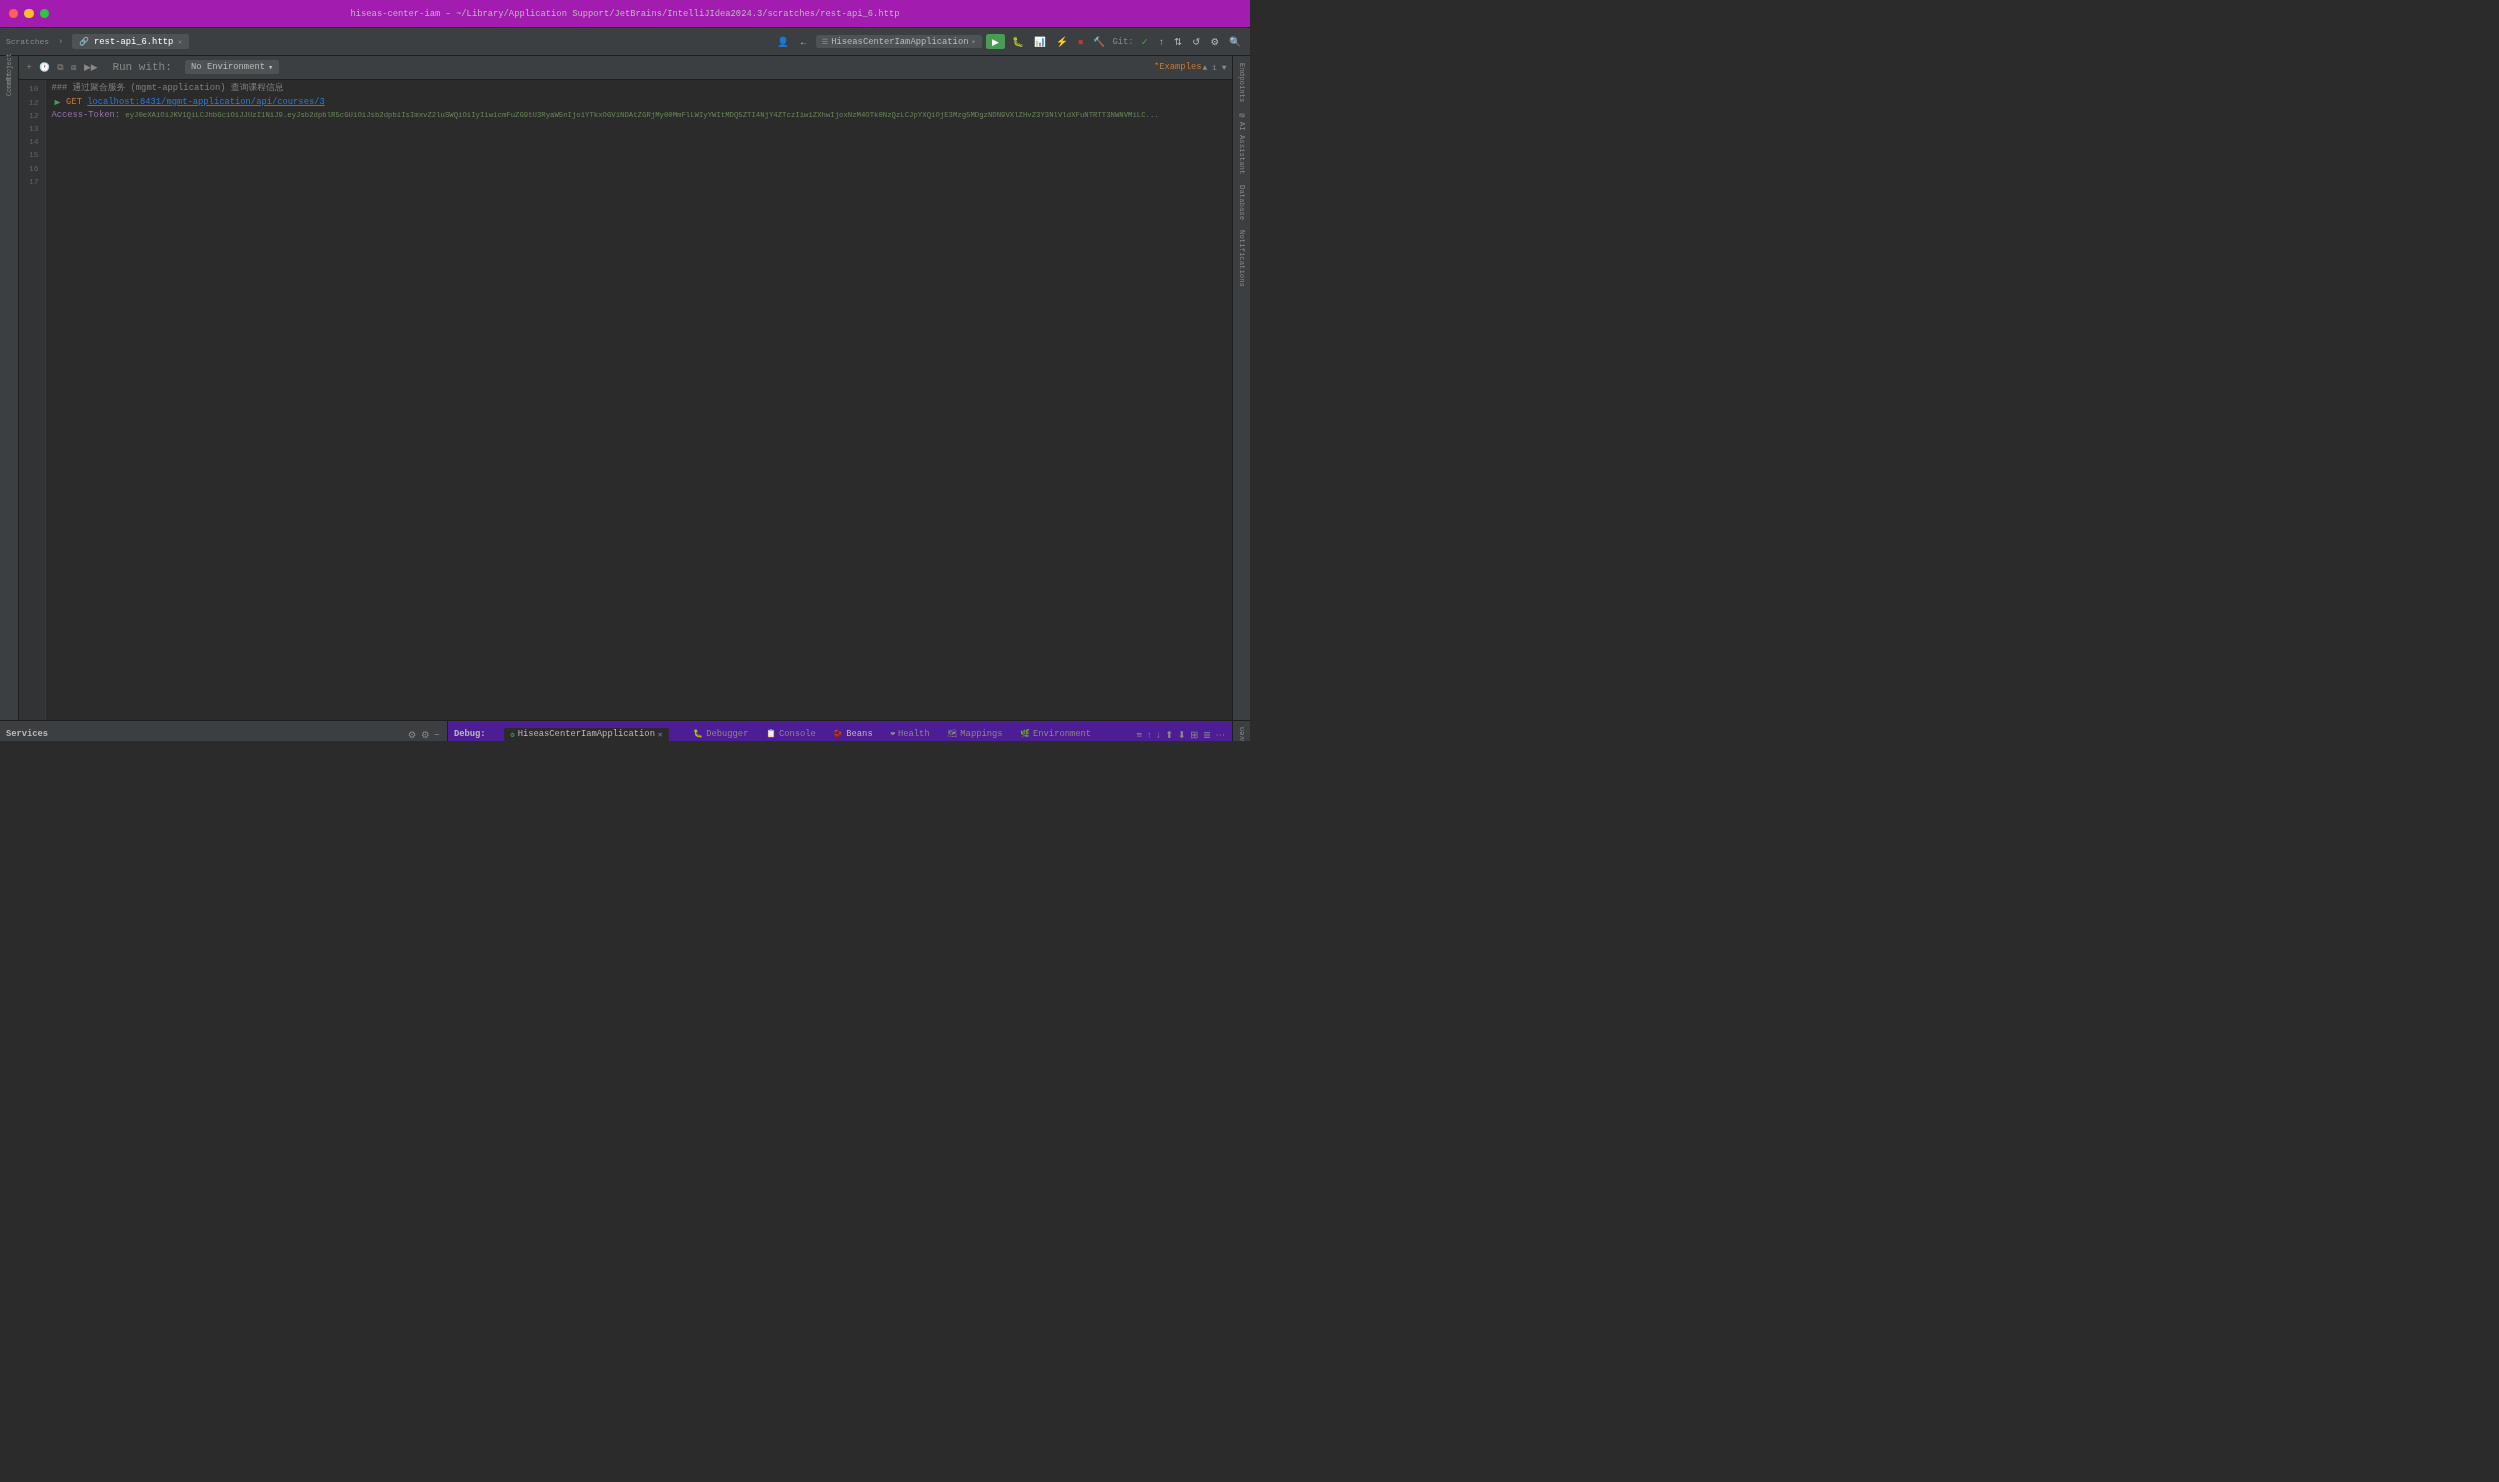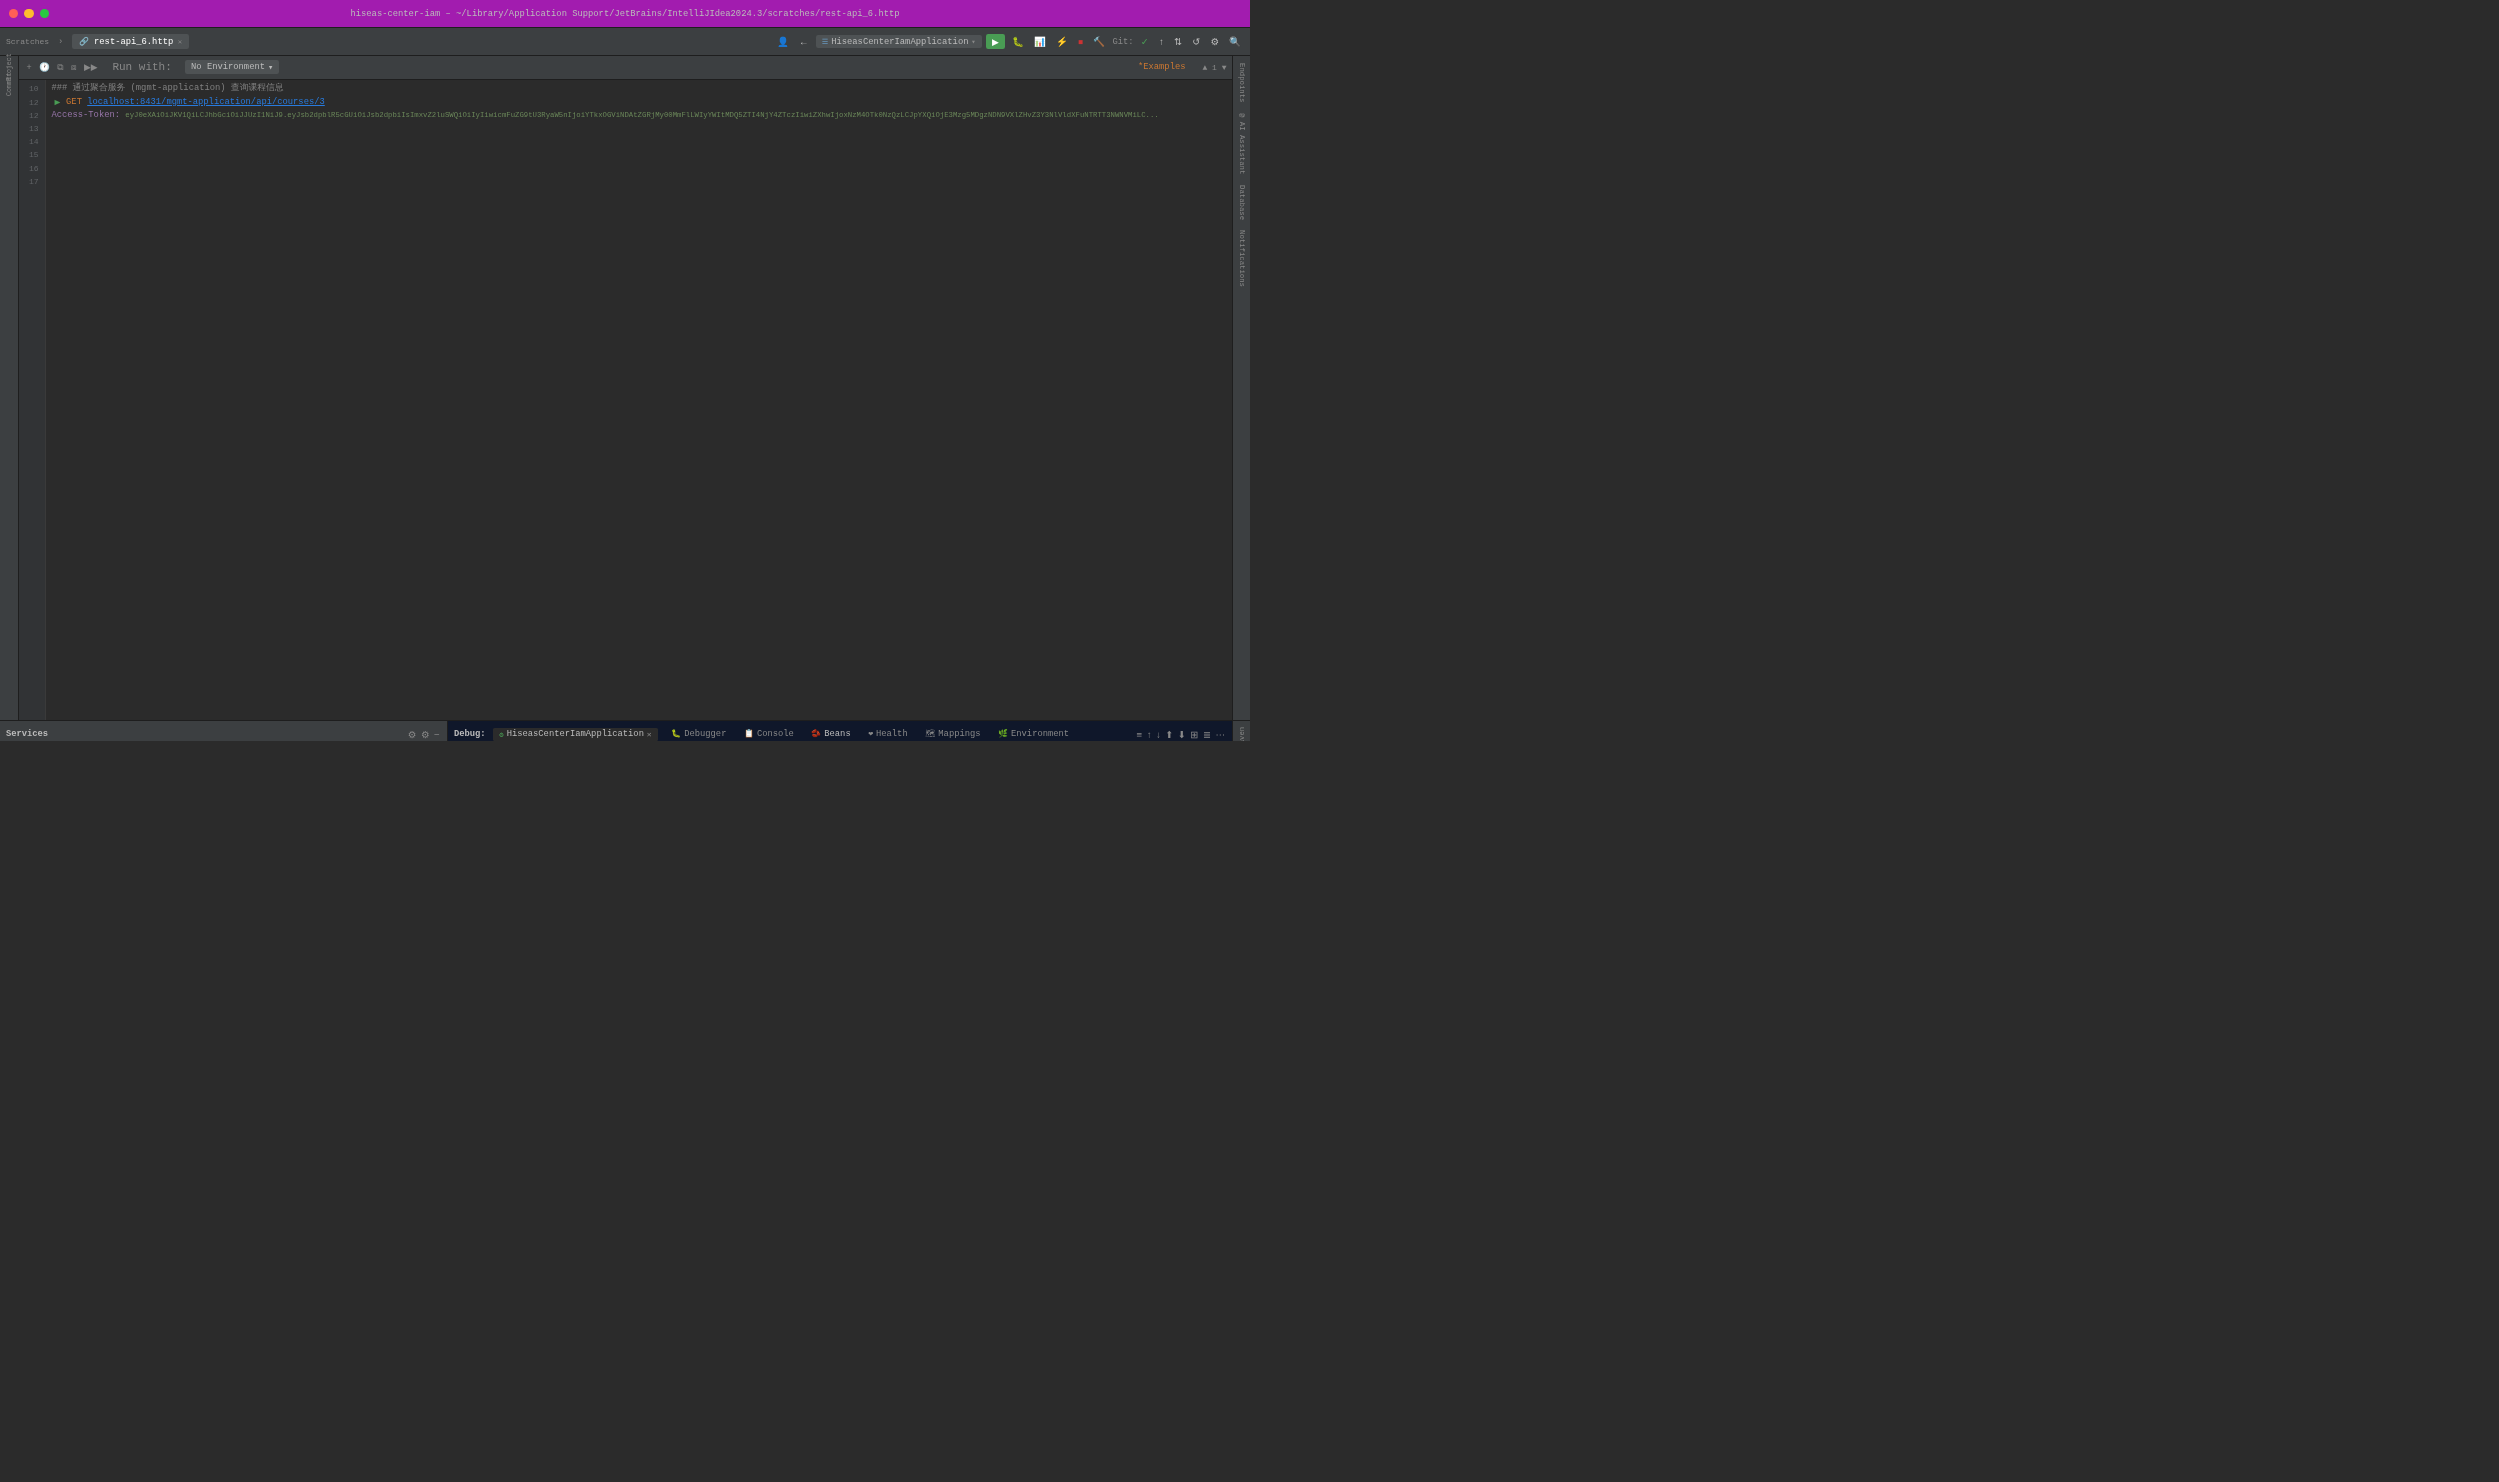--- a/index.html
+++ b/index.html
@@ -329,25 +329,25 @@
     
     .debug-panel {
       flex: 1;
       background: #2b2b2b;
       display: flex;
       flex-direction: column;
     }
 
     .debug-header {
       height: 26.5px;
-      background: #0f172a;
+      background: #4c1d95;
       display: flex;
       align-items: center;
       padding: 0 5.9px;
-      gap: 5px;
+      gap: 16px;
       border-bottom: 0.7px solid #1e1e1e;
     }
     .debug-tabs {
       display: flex;
       gap: 0;
       flex: 1;
     }
     .debug-tab {
       display: flex;
       align-items: center;
@@ -542,21 +542,21 @@
       <button class="editor-toolbar-btn">+</button>
       <button class="editor-toolbar-btn">🕐</button>
       <button class="editor-toolbar-btn">⧉</button>
       <button class="editor-toolbar-btn">⧈</button>
       <button class="editor-toolbar-btn">▶▶</button>
       <span style="color:#888;font-size:11px;margin:0 9px">Run with:</span>
       <div class="run-with-select">
         <span>No Environment</span>
         <span>▾</span>
       </div>
-      <div style="margin-left:auto;display:flex;align-items:center;gap:17px">
+      <div style="margin-left:auto;display:flex;align-items:center;gap:1px">
         <span style="color:#cc7832;font-size:8.8px">*Examples</span>
         <span style="color:#888;font-size:8px">▲ <span>1</span> ▼</span>
       </div>
     </div>
 
     <div class="code-editor">
       <div class="line-numbers">
         <div>10</div>
         <div>12</div>
         <div>12</div>

